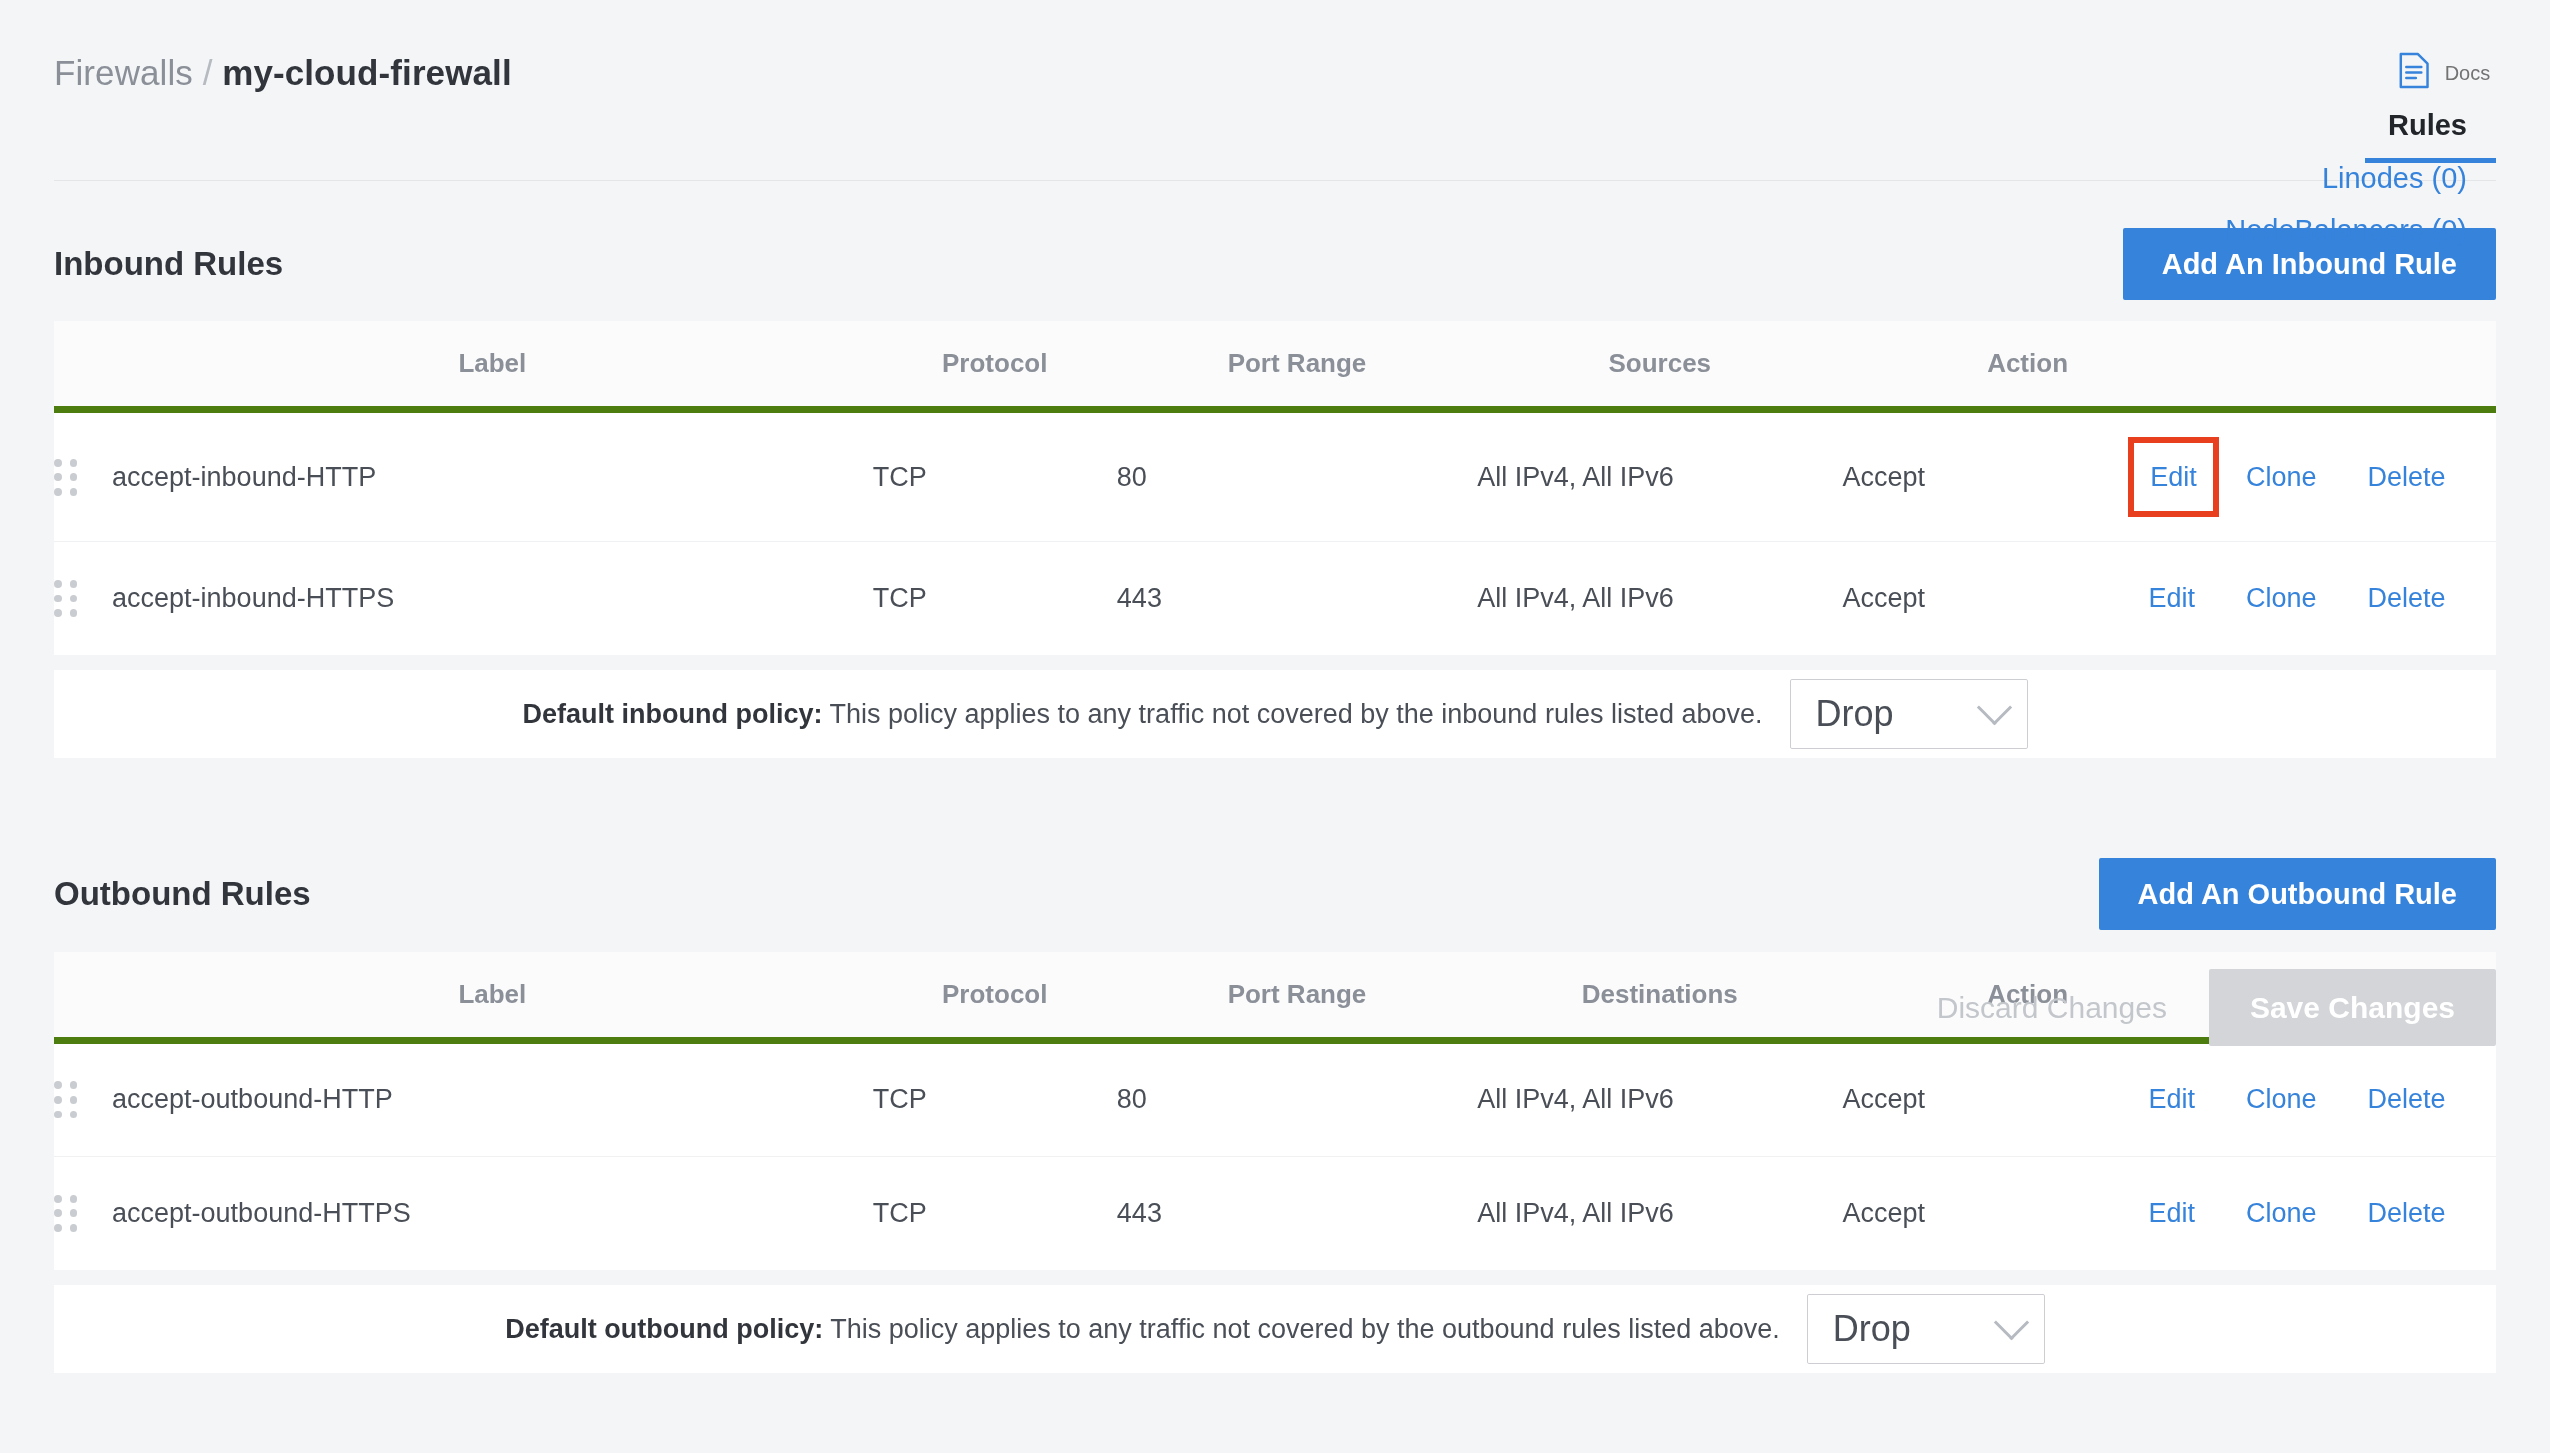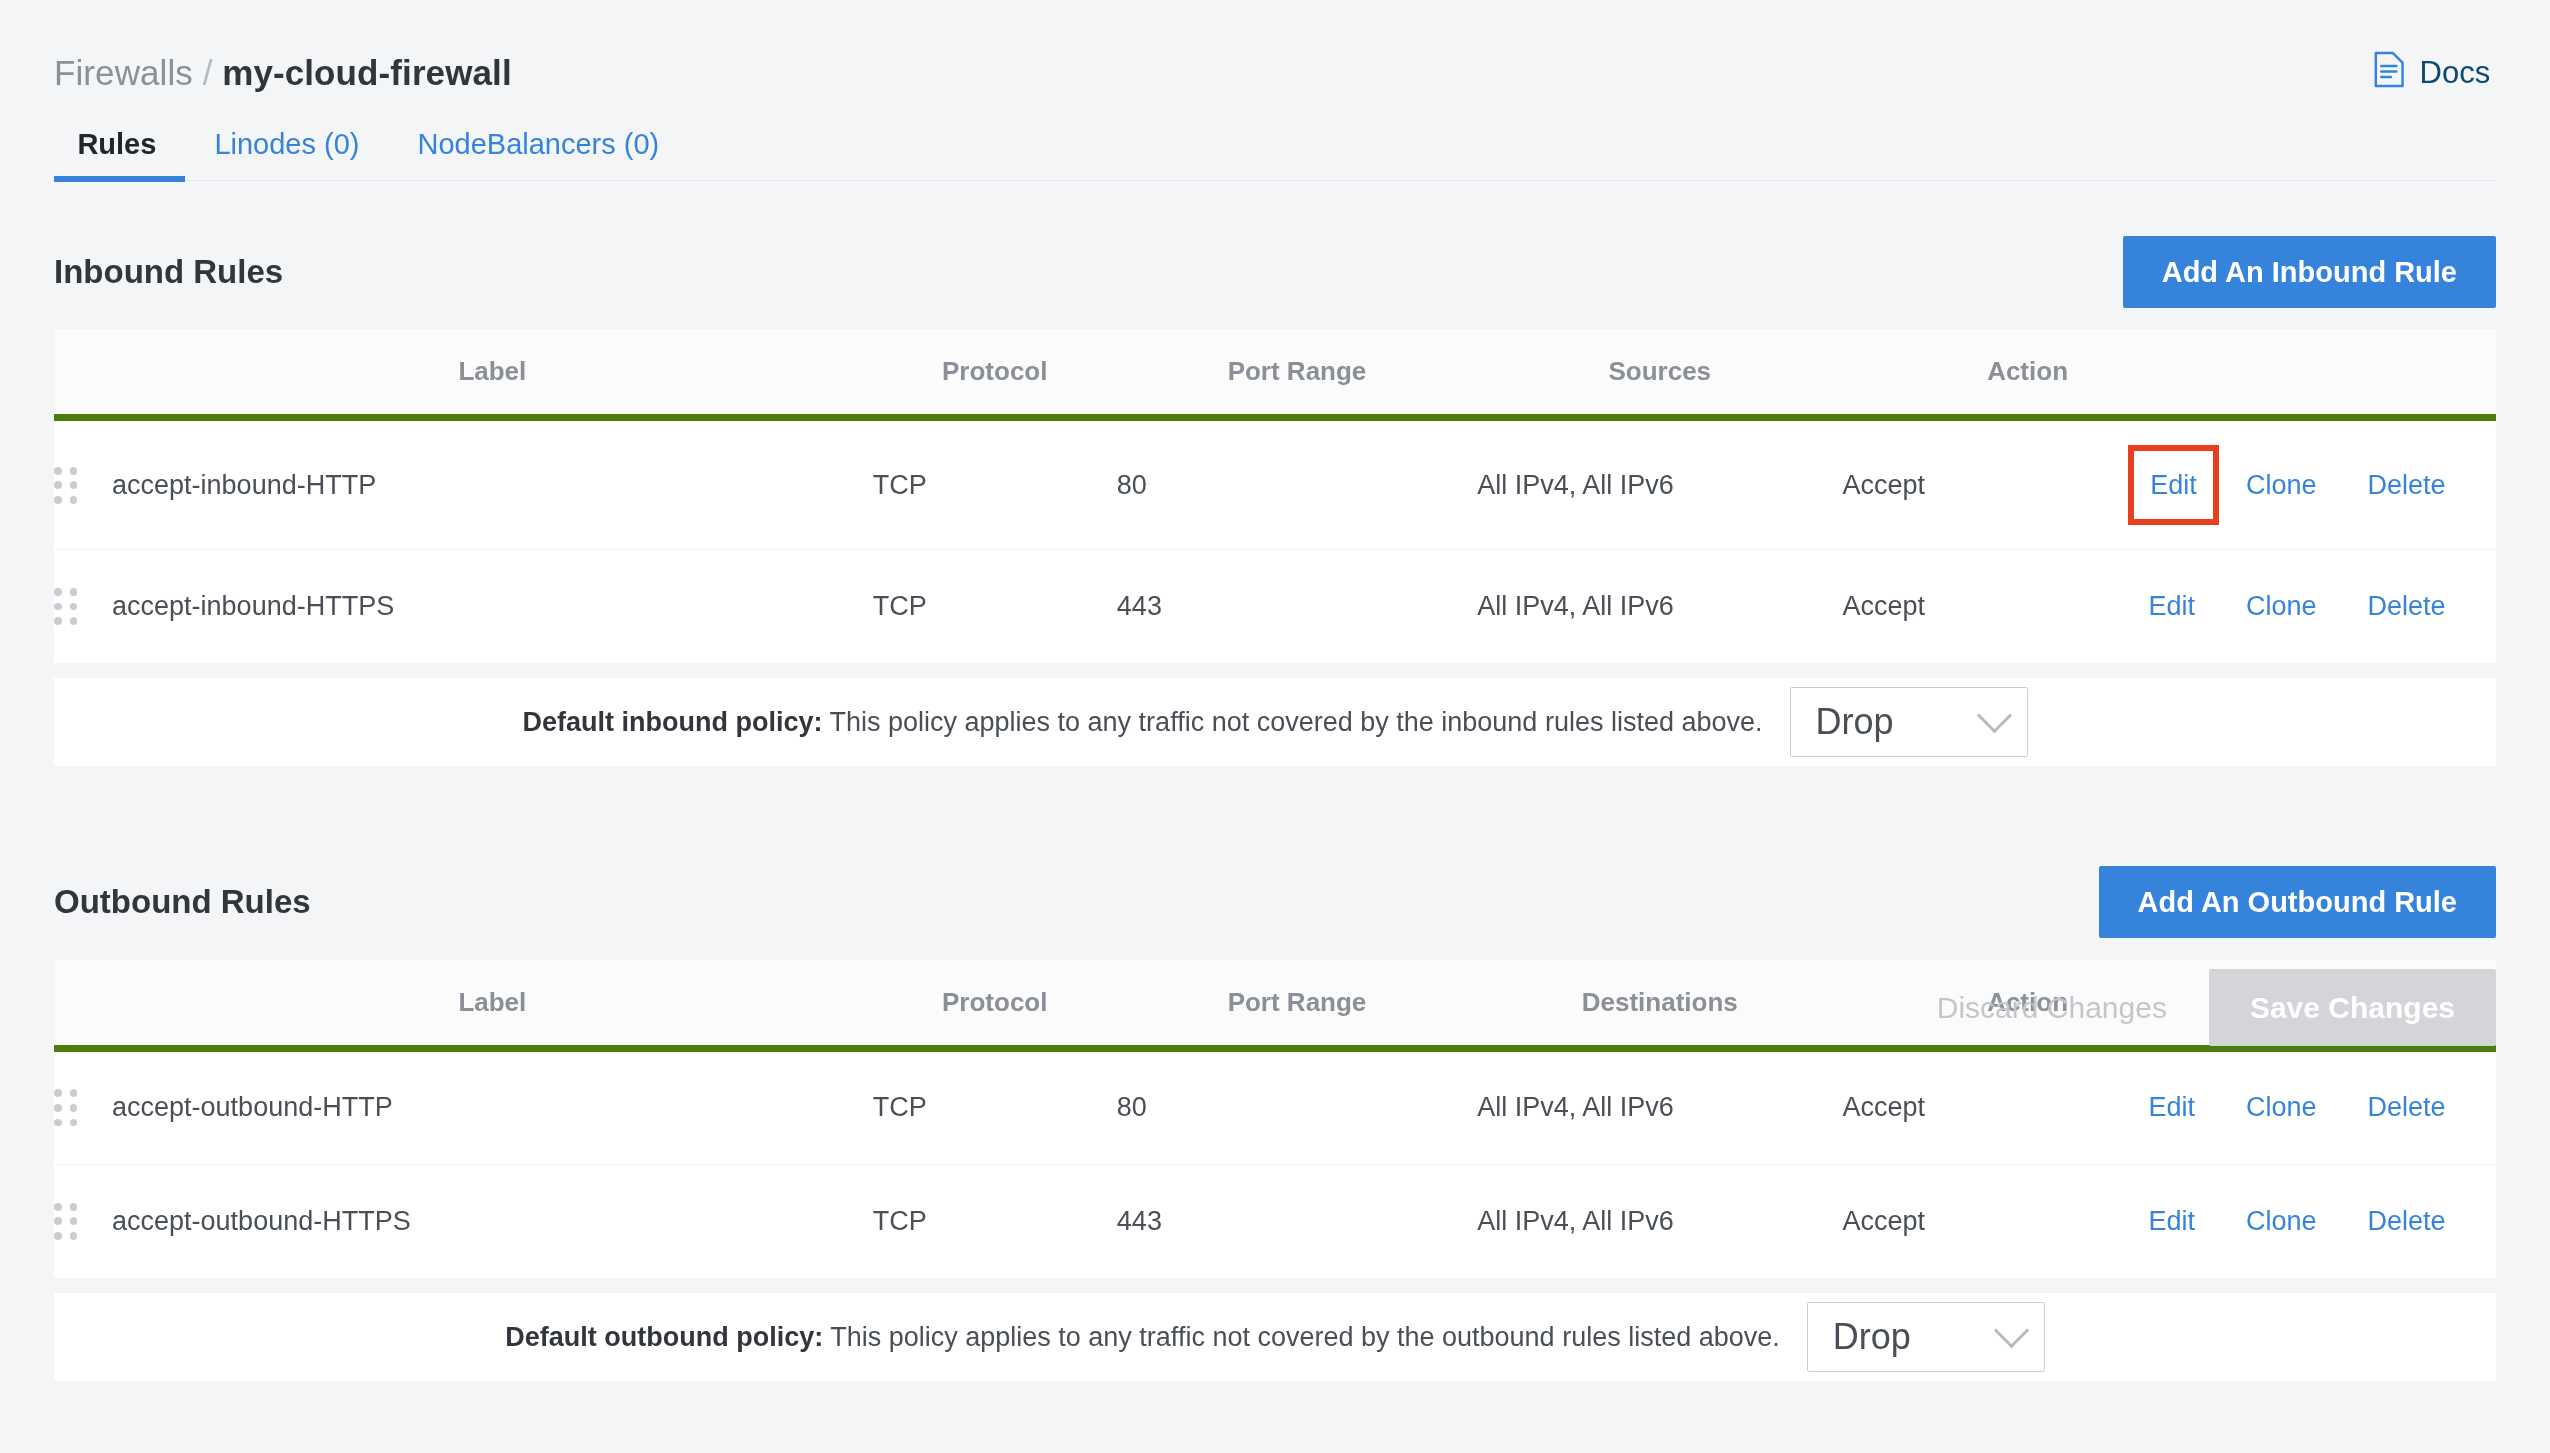--- a/index.html
+++ b/index.html
@@ -34,35 +34,36 @@
     letter-spacing: 0.1px;
   }
   .breadcrumb .crumb-link { color: #8a8f98; cursor: pointer; }
   .breadcrumb .crumb-sep { color: #b6bac1; margin: 0 9.7px; }
   .breadcrumb .crumb-current { color: #32363c; font-weight: bold; }
 
   .docs-link {
     display: flex;
     align-items: center;
     gap: 13.6px;
-    color: #0c4a6e;
-    font-size: 31px;
+    color: #737373;
+    font-size: 20px;
     cursor: pointer;
     padding-right: 5.8px;
   }
   .docs-icon { display: block; }
 
   
   .tabs {
     display: flex;
     align-items: flex-end;
     gap: 0;
     height: 72px;
     border-bottom: 1.9px solid #e3e5e8;
-    margin-bottom: 12px;
+    margin-bottom: 4px;
+    flex-direction: column;
   }
   .tab {
     font-size: 29px;
     color: #3683dc;
     padding: 0 29px 19.5px 29px;
     cursor: pointer;
     position: relative;
     white-space: nowrap;
   }
   .tab:first-child { padding-left: 23.4px; }

